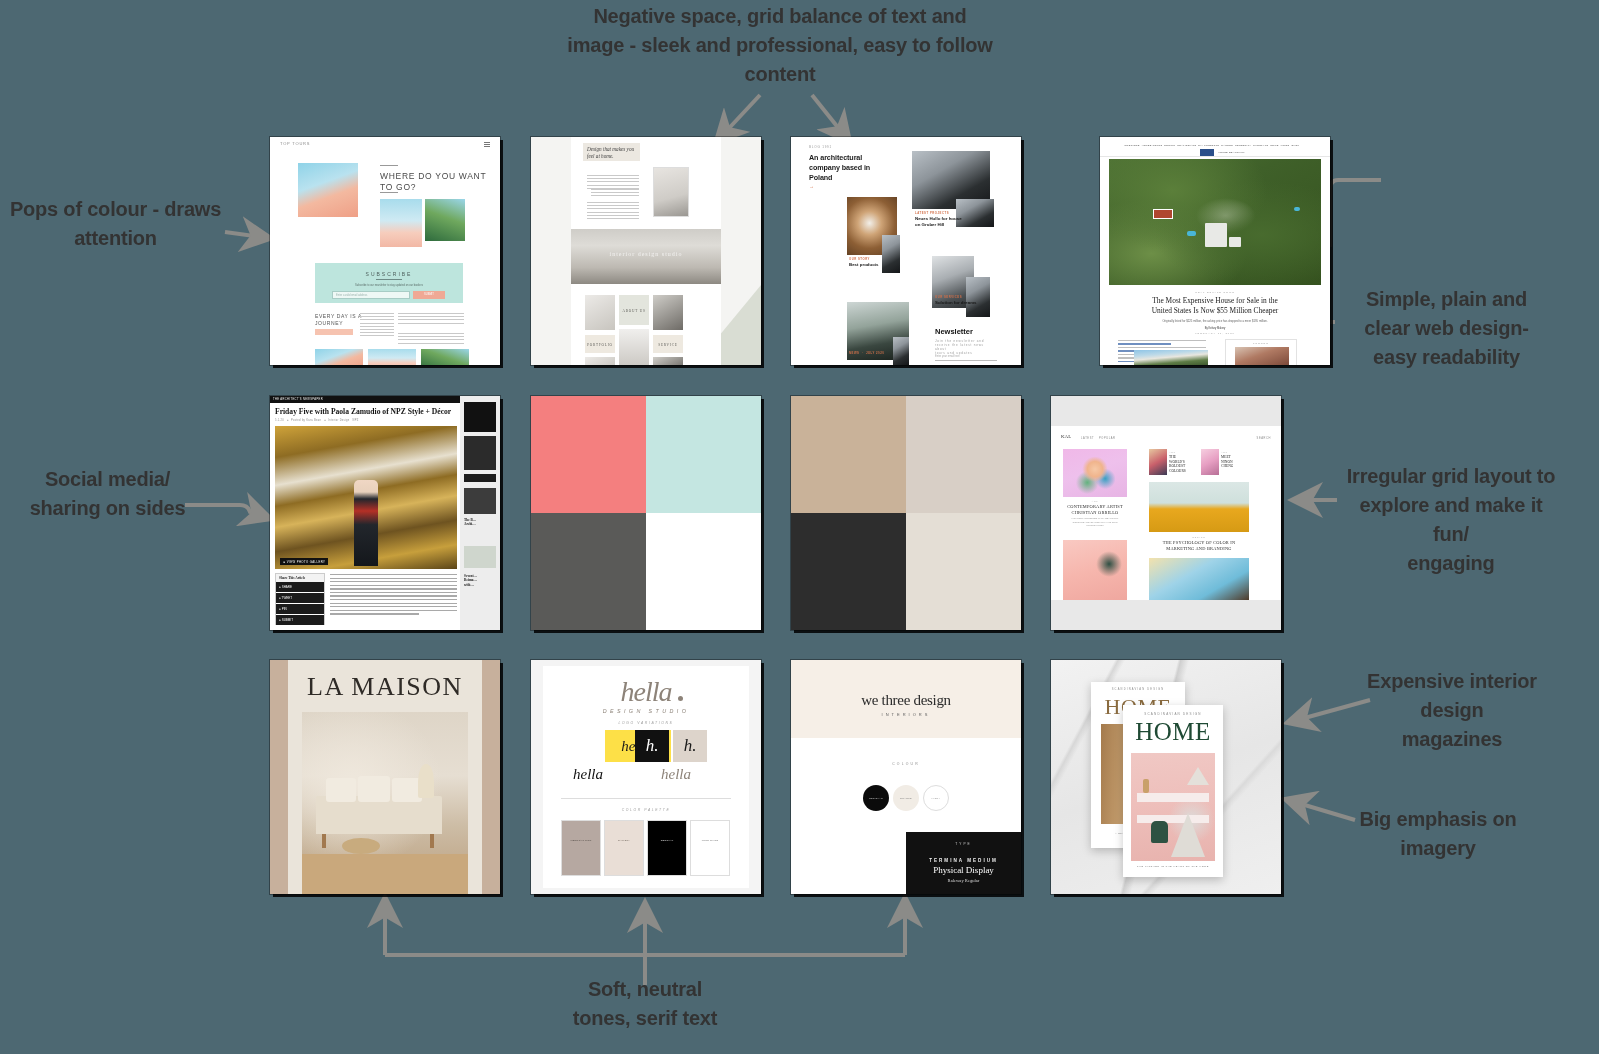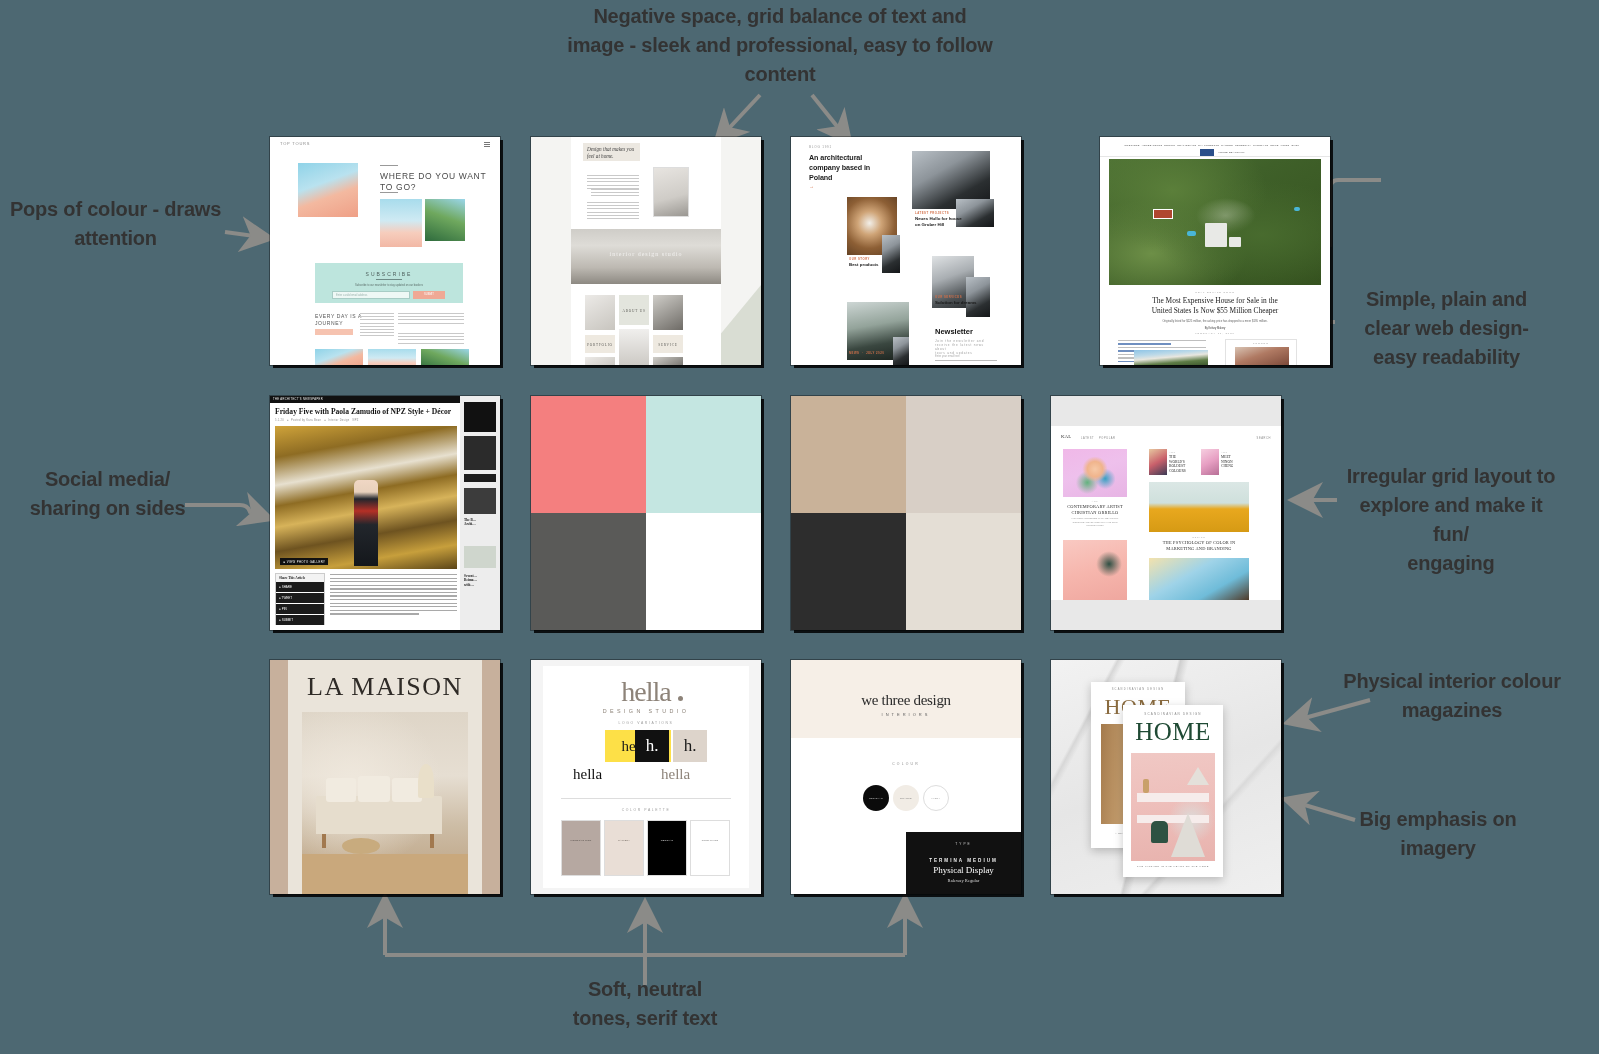--- a/index.html
+++ b/index.html
@@ -245,21 +245,21 @@
 clear web design-
 easy readability</div>
 
   <div class="anno" style="left:20px;top:465px;width:175px;">Social media/
 sharing on sides</div>
 
   <div class="anno" style="left:1340px;top:462px;width:222px;">Irregular grid layout to
 explore and make it fun/
 engaging</div>
 
-  <div class="anno" style="left:1338px;top:667px;width:228px;">Physical interior colour
+  <div class="anno" style="left:1338px;top:667px;width:228px;">Expensive interior design
 magazines</div>
 
   <div class="anno" style="left:540px;top:975px;width:210px;">Soft, neutral
 tones, serif text</div>
 
   <div class="anno" style="left:1338px;top:805px;width:200px;">Big emphasis on
 imagery</div>
 
   <div class="card" style="left:270px;top:137px;width:230px;height:228px;">
     <div class="inner">
@@ -580,21 +580,21 @@
         <div class="lm-leg" style="left:20px;top:122px;width:4px;height:14px;"></div>
         <div class="lm-leg" style="left:128px;top:122px;width:4px;height:14px;"></div>
         <div class="lm-basket" style="left:40px;top:126px;width:38px;height:16px;"></div>
         <div class="lm-rug" style="left:0;top:142px;width:166px;height:40px;"></div>
         <div style="position:absolute;left:116px;top:52px;width:16px;height:34px;background:#e9dfc9;border-radius:50% 50% 2px 2px;"></div>
       </div>
     </div>
   </div>
 
   <div class="card" style="left:531px;top:660px;width:230px;height:234px;">
-    <div class="inner" style="background:#f4f4f4;">
+    <div class="inner" style="background:#f4f4f4;font-style:italic;">
       <div class="hl-page" style="left:12px;top:6px;width:206px;height:222px;"></div>
 
       <div class="hl-word" style="top:16px;">hella</div>
       <div class="hl-dot" style="left:147px;top:36px;"></div>
       <div class="hl-sub" style="top:48px;">DESIGN STUDIO</div>
       <div class="hl-lab" style="top:61px;">LOGO VARIATIONS</div>
 
       <div class="hl-box" style="left:34px;top:70px;width:66px;height:32px;background:#fde047;margin-left:40px;">
         <span class="hl-boxtxt" style="font-size:15px;">hella.</span>
       </div>

